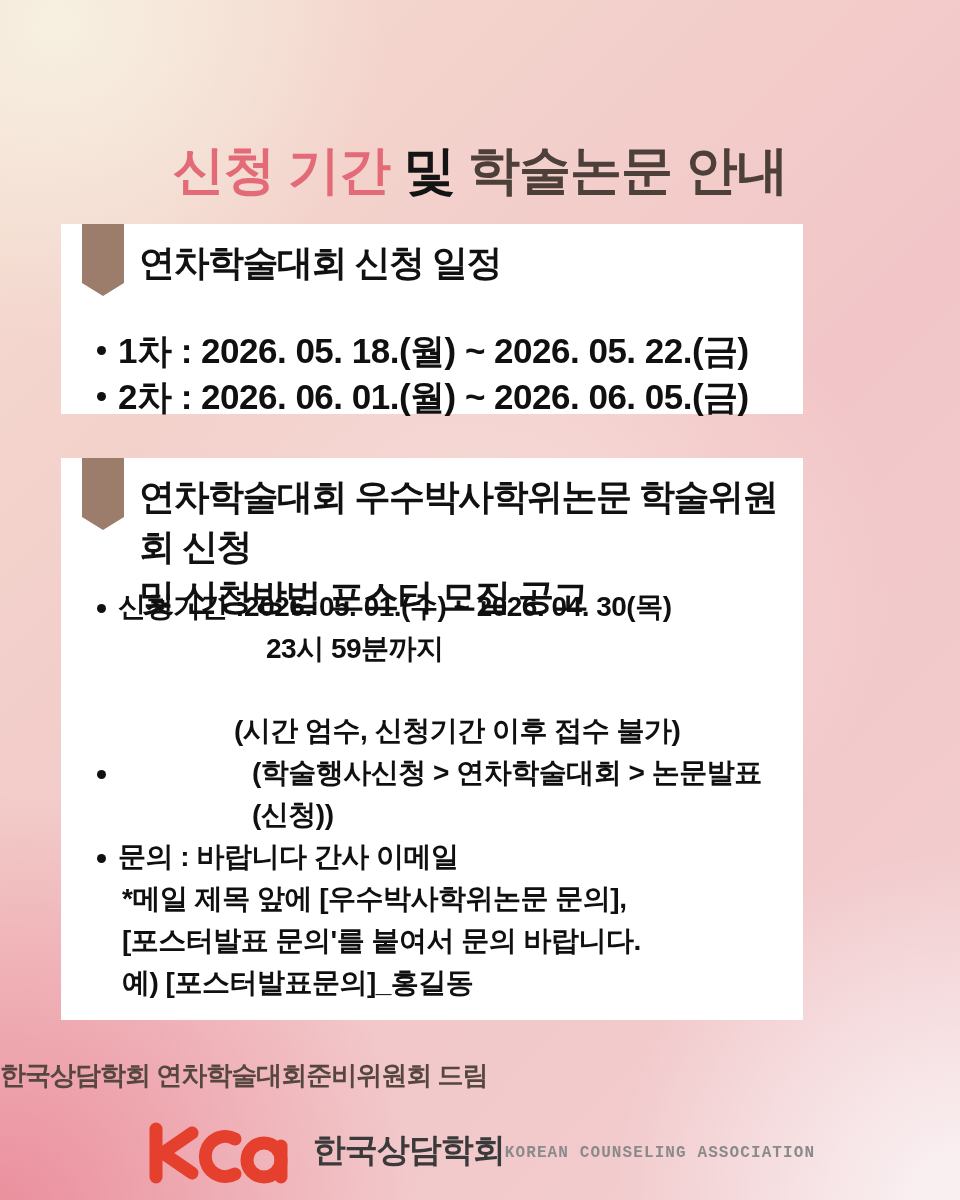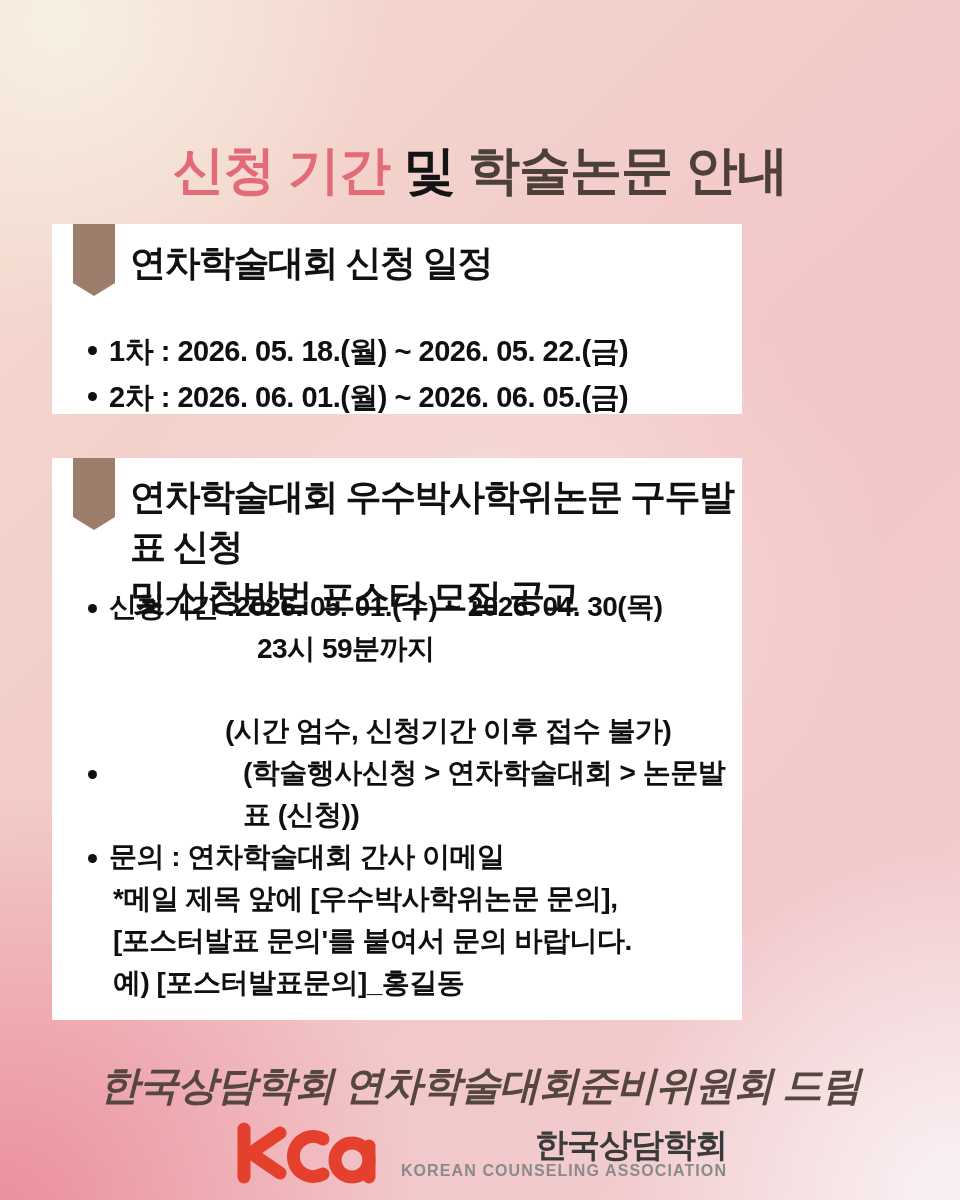--- a/index.html
+++ b/index.html
@@ -18,73 +18,72 @@
   .title{
     position:absolute;left:0;top:136px;width:100%;
     text-align:center;
     font-size:52px;font-weight:900;letter-spacing:-1px;
     white-space:nowrap;
   }
   .title .hl{color:#e36b78;margin-top:36px;}
   .title .mid{color:#141414;}
   .title .rest{color:#4d3f39;}
   .card{
-    position:absolute;left:52px;width:690px;
+    position:absolute;left:61px;width:742px;
     background:#ffffff;
   }
   .card1{top:224px;height:190px;}
   .card2{top:458px;height:562px;}
   .ribbon{
     position:absolute;left:21px;top:0;
     width:42px;height:72px;
     background:#9c7d6c;
     clip-path:polygon(0 0,100% 0,100% 82%,50% 100%,0 82%);
   }
   .card-header{
     position:absolute;left:78px;top:14px;
     font-size:36px;font-weight:800;color:#111111;
     letter-spacing:-1.5px;line-height:50px;
   }
   .blist{
     position:absolute;left:0;top:0;width:100%;
     list-style:none;margin:0;padding:0;
     font-weight:700;color:#101010;letter-spacing:-0.5px;
   }
-  .card1 .blist{top:104px;font-size:29px;}
+  .card1 .blist{top:104px;font-size:35px;}
   .card2 .blist{top:128px;font-size:28px;}
   .blist li{
     position:relative;
     padding-left:57px;
     line-height:42px;
   }
   .card1 .blist li{line-height:46px;}
   .blist li::before{
     content:"";
     position:absolute;left:36px;top:18px;
     width:9px;height:9px;border-radius:50%;
     background:#101010;
   }
   .sub{line-height:42px;}
   .sub-a{padding-left:148px;}
   .sub-b{padding-left:116px;margin-top:40px;}
   .sub-c{padding-left:134px;}
   .sub-d{padding-left:4px;}
   .signoff{
     position:absolute;left:0;top:1058px;width:100%;
-    text-align:center;
-    font-size:40px;font-weight:700;color:#564640;
+    text-align:left;
+    font-size:26px;font-weight:700;color:#564640;
     letter-spacing:-1px;
-    font-style:italic;
   }
   .logo-row{
     position:absolute;left:0;top:1122px;width:100%;
     display:flex;align-items:center;justify-content:center;gap:16px;
   }
   .logo-mark{display:block;}
-  .logo-text{display:flex;flex-direction:column;align-items:flex-end;}
+  .logo-text{display:flex;flex-direction:row;align-items:center;font-family:Liberation Mono, monospace;}
   .logo-ko{
     font-size:33px;font-weight:800;color:#3a3a3a;letter-spacing:-1px;line-height:36px;
   }
   .logo-en{
     font-size:16px;font-weight:700;color:#8a8a8a;letter-spacing:1.1px;line-height:16px;
   }
 </style>
 </head>
 <body>
 
@@ -99,34 +98,34 @@
     <div class="card-header">연차학술대회 신청 일정</div>
     <ul class="blist">
       <li>1차 : 2026. 05. 18.(월) ~ 2026. 05. 22.(금)</li>
       <li>2차 : 2026. 06. 01.(월) ~ 2026. 06. 05.(금)</li>
     </ul>
   </div>
 
   <div class="card card2">
     <div class="ribbon"></div>
     <div class="card-header">
-      <div>연차학술대회 우수박사학위논문 구두발표 신청</div>
+      <div>연차학술대회 우수박사학위논문 학술위원회 신청</div>
       <div>및 신청방법 포스터 모집 공고</div>
     </div>
     <ul class="blist">
       <li>
         <div>신청기간 :2026. 05. 01.(수) ~ 2026. 04. 30(목)</div>
         <div class="sub sub-a">23시 59분까지</div>
         <div class="sub sub-b">(시간 엄수, 신청기간 이후 접수 불가)</div>
       </li>
       <li>
         <div class="sub sub-c">(학술행사신청 &gt; 연차학술대회 &gt; 논문발표 (신청))</div>
       </li>
       <li>
-        <div>문의 : 연차학술대회 간사 이메일</div>
+        <div>문의 : 바랍니다 간사 이메일</div>
         <div class="sub sub-d">*메일 제목 앞에 [우수박사학위논문 문의],</div>
         <div class="sub sub-d">[포스터발표 문의'를 붙여서 문의 바랍니다.</div>
         <div class="sub sub-d">예) [포스터발표문의]_홍길동</div>
       </li>
     </ul>
   </div>
 
   <div class="signoff">한국상담학회 연차학술대회준비위원회 드림</div>
 
   <div class="logo-row">

